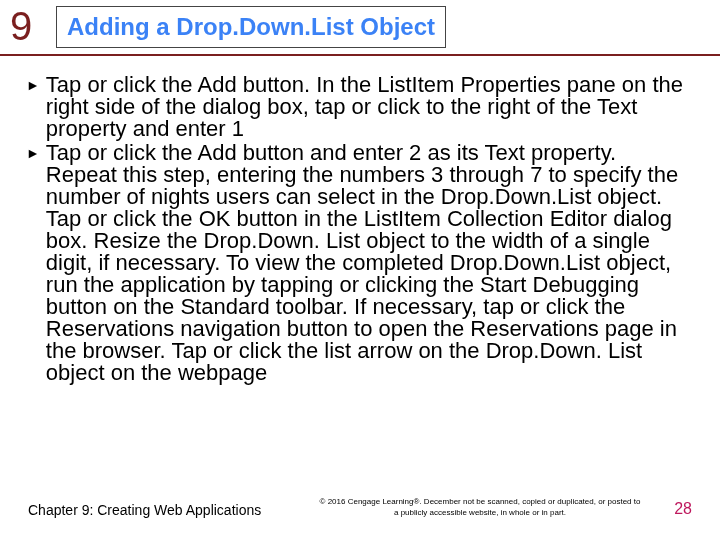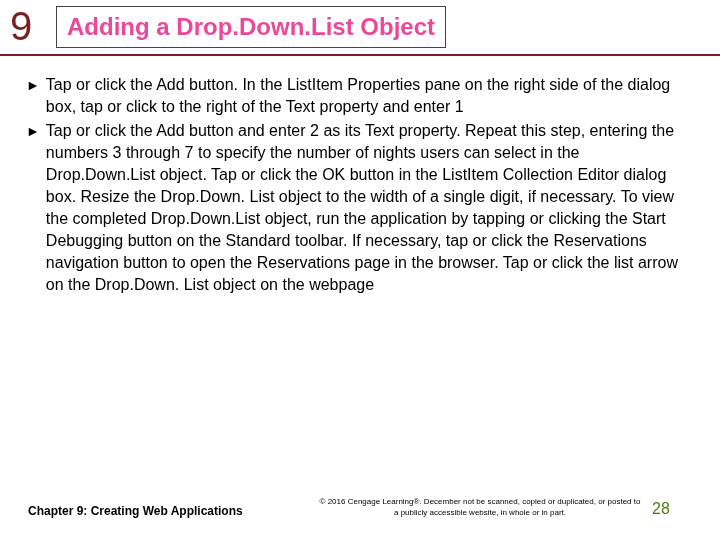--- a/index.html
+++ b/index.html
@@ -29,73 +29,74 @@
     position: absolute;
     left: 56px;
     top: 6px;
     border: 1px solid #444;
     padding: 6px 10px 6px 10px;
     min-width: 380px;
   }
   .title-text {
     font-size: 24px;
     font-weight: bold;
-    color: #ec4899;
+    color: #3b82f6;
   }
   .content {
     padding: 18px 30px 0 42px;
   }
   .bullet-item {
     display: flex;
     align-items: flex-start;
     margin-bottom: 2px;
   }
   .bullet-marker {
     flex: 0 0 auto;
     font-size: 14px;
     color: #000;
     margin-right: 6px;
     margin-left: -16px;
     line-height: 22px;
   }
   .bullet-text {
-    font-size: 16px;
+    font-size: 22px;
     line-height: 22px;
     color: #000;
   }
   .footer {
     position: absolute;
     bottom: 22px;
     left: 0;
     width: 100%;
     display: flex;
     align-items: flex-end;
     padding: 0 28px 0 28px;
   }
   .footer-left {
-    font-size: 12px;
-    font-weight: bold;
+    font-size: 14px;
+    font-weight: normal;
     color: #000;
     flex: 0 0 auto;
     width: 280px;
     margin-top: 16px;
   }
   .footer-mid {
     font-size: 8px;
     color: #000;
     text-align: center;
     flex: 1 1 auto;
     padding: 0 10px;
     line-height: 11px;
   }
   .footer-right {
     font-size: 16px;
-    color: #4d7c0f;
+    color: #be185d;
     flex: 0 0 auto;
     width: 40px;
+    text-align: right;
   }
 </style>
 </head>
 <body>
 
 <div class="header">
   <div class="chapter-num">9</div>
   <div class="title-box">
     <span class="title-text">Adding a Drop.Down.List Object</span>
   </div>

